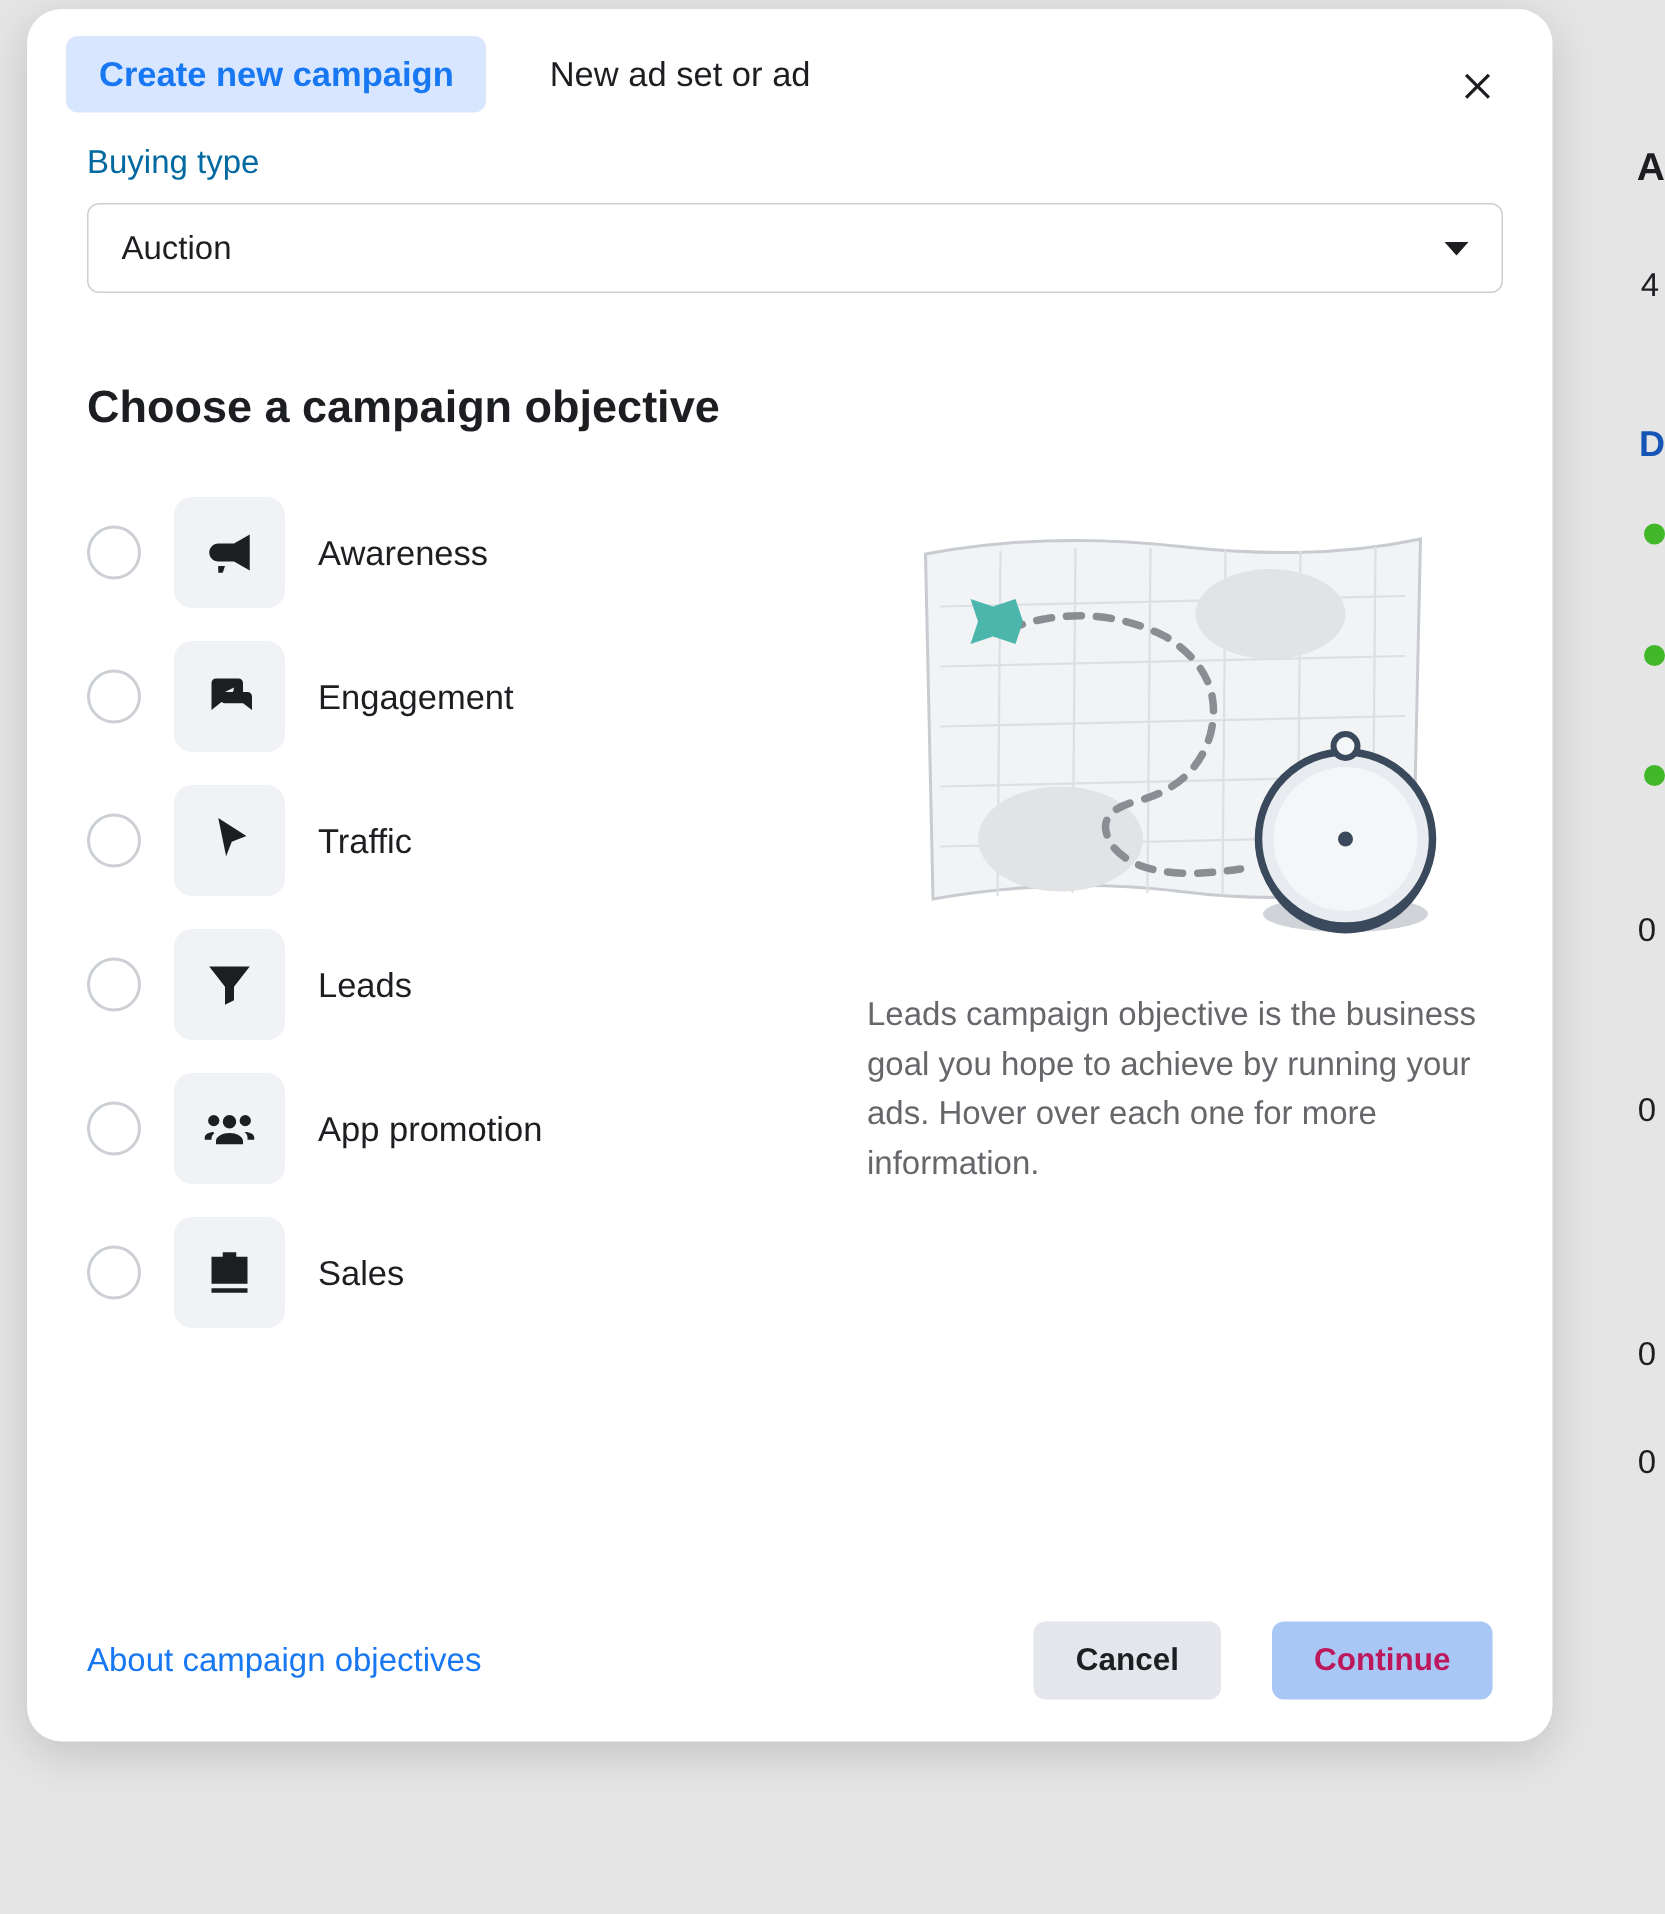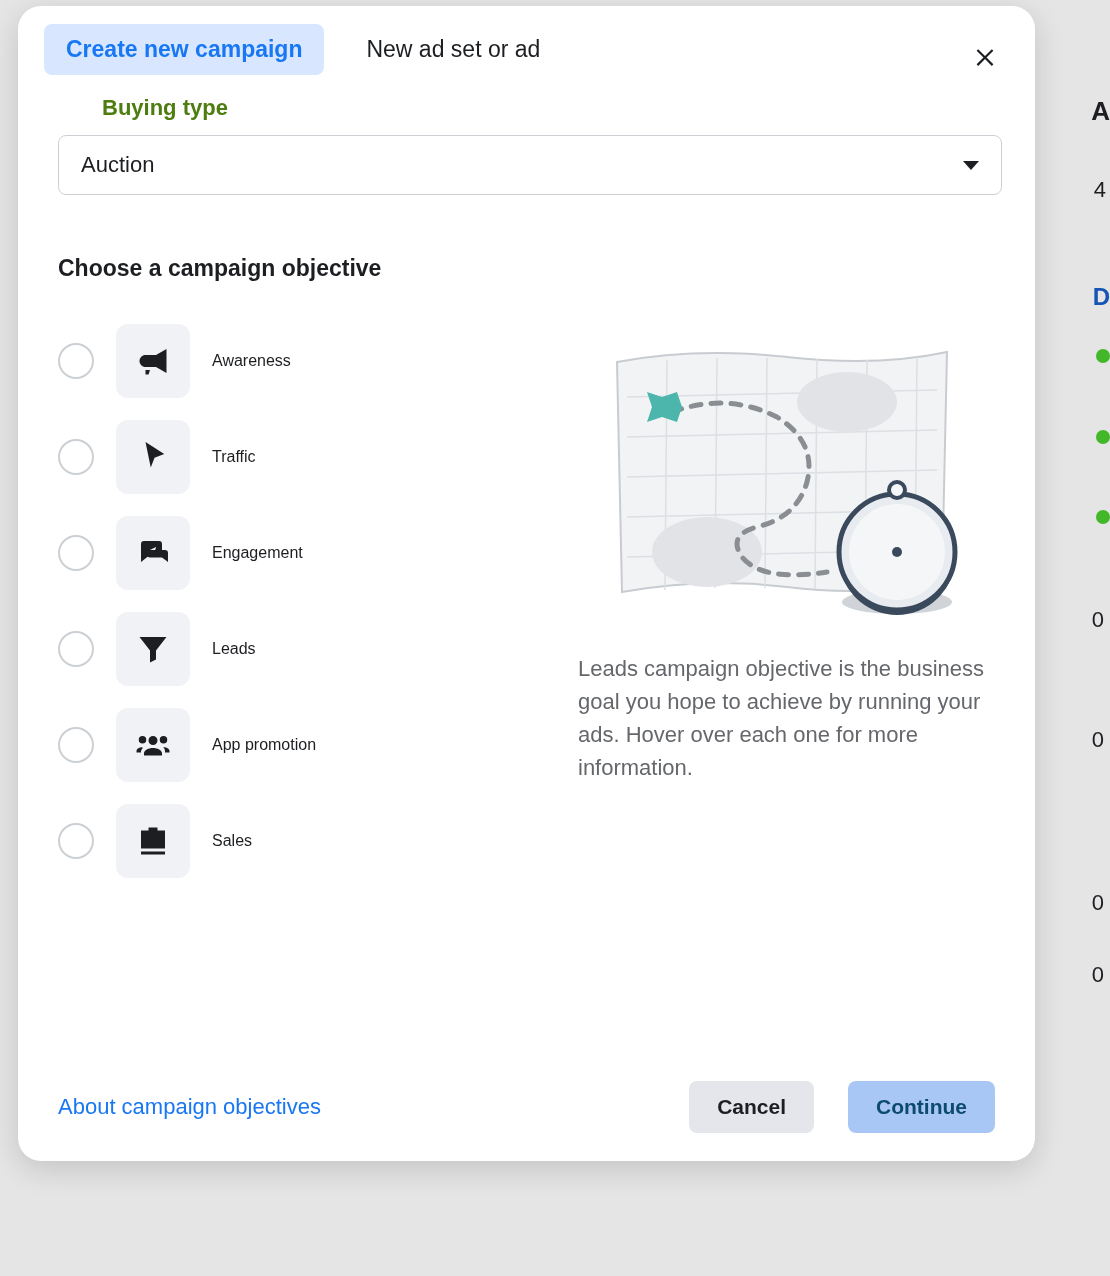--- a/index.html
+++ b/index.html
@@ -73,24 +73,23 @@
       width: 26px;
       height: 26px;
     }
     .modal-body {
       padding: 10px 40px 20px 40px;
       flex: 1;
       overflow: auto;
     }
     .field-label {
       font-size: 22px;
-      font-weight: 700;
-      color: #4d7c0f;
+      font-weight: 400;
+      color: #0369a1;
       margin-bottom: 14px;
-      margin-left: 44px;
     }
     .select-box {
       width: 944px;
       height: 60px;
       border: 1px solid #ccd0d5;
       border-radius: 8px;
       display: flex;
       align-items: center;
       justify-content: space-between;
       padding: 0 22px;
@@ -100,21 +99,21 @@
       background: #fff;
     }
     .caret-down {
       width: 0;
       height: 0;
       border-left: 8px solid transparent;
       border-right: 8px solid transparent;
       border-top: 9px solid #1c1e21;
     }
     .section-title {
-      font-size: 23px;
+      font-size: 30px;
       font-weight: 700;
       color: #1c1e21;
       margin-top: 60px;
       margin-bottom: 40px;
     }
     .content-row {
       display: flex;
       gap: 40px;
     }
     .objectives-col {
@@ -145,21 +144,21 @@
       align-items: center;
       justify-content: center;
       flex-shrink: 0;
     }
     .icon-box svg {
       width: 36px;
       height: 36px;
       fill: #1c1e21;
     }
     .objective-label {
-      font-size: 16px;
+      font-size: 23px;
       color: #1c1e21;
       font-weight: 500;
     }
     .info-col {
       flex: 1;
       padding-top: 20px;
     }
     .illustration {
       width: 360px;
       height: 280px;
@@ -195,21 +194,21 @@
       border-radius: 8px;
       border: none;
       cursor: pointer;
     }
     .btn-cancel {
       background: #e4e6eb;
       color: #1c1e21;
     }
     .btn-continue {
       background: #a9c7f5;
-      color: #0c4a6e;
+      color: #be185d;
     }
     
     .bg-text {
       position: absolute;
       color: #1c1e21;
       font-size: 20px;
     }
   </style>
 </head>
 <body>
@@ -257,34 +256,34 @@
                 <path d="M21 4v16l-7-4H7c-2.2 0-4-1.8-4-4s1.8-4 4-4h7l7-4zM7 18v3h2l1-3H7z"></path>
               </svg>
           </div>
           <div class="objective-label">Awareness</div>
         </div>
 
         <div class="objective-item">
           <div class="radio"></div>
           <div class="icon-box">
             <svg viewBox="0 0 24 24">
+                <path d="M4 4h12a2 2 0 012 2v6a2 2 0 01-2 2H9l-5 4V6a2 2 0 012-2zm6 6h10a2 2 0 012 2v6l-4-3h-8a2 2 0 01-2-2v-1h2a4 4 0 004-4z"></path>
+              </svg>
+          </div>
+          <div class="objective-label">Engagement</div>
+        </div>
+
+        <div class="objective-item">
+          <div class="radio"></div>
+          <div class="icon-box">
+            <svg viewBox="0 0 24 24">
                 <path d="M7 2l3.5 17 2.5-6.5L19.5 10 7 2z"></path>
               </svg>
           </div>
           <div class="objective-label">Traffic</div>
-        </div>
-
-        <div class="objective-item">
-          <div class="radio"></div>
-          <div class="icon-box">
-            <svg viewBox="0 0 24 24">
-                <path d="M4 4h12a2 2 0 012 2v6a2 2 0 01-2 2H9l-5 4V6a2 2 0 012-2zm6 6h10a2 2 0 012 2v6l-4-3h-8a2 2 0 01-2-2v-1h2a4 4 0 004-4z"></path>
-              </svg>
-          </div>
-          <div class="objective-label">Engagement</div>
         </div>
 
         <div class="objective-item">
           <div class="radio"></div>
           <div class="icon-box">
             <svg viewBox="0 0 24 24">
                 <path d="M3 4h18l-7 9v6l-4 2v-8L3 4z"></path>
               </svg>
           </div>
           <div class="objective-label">Leads</div>

